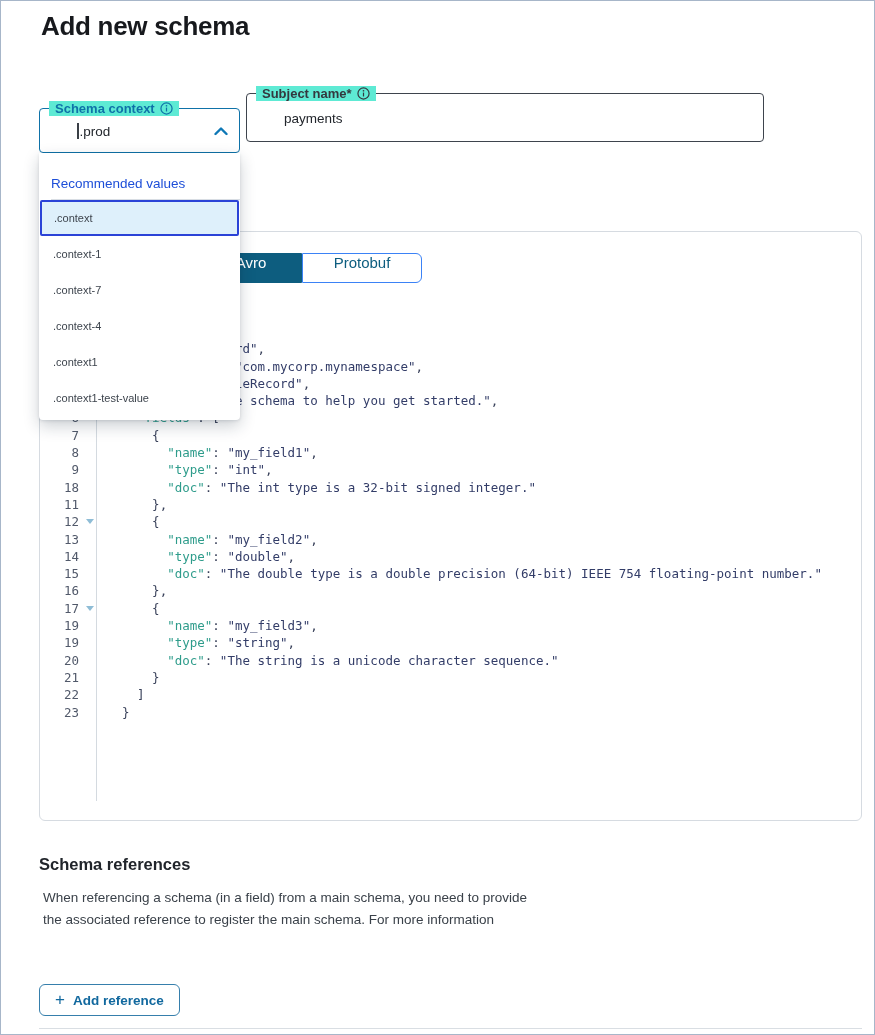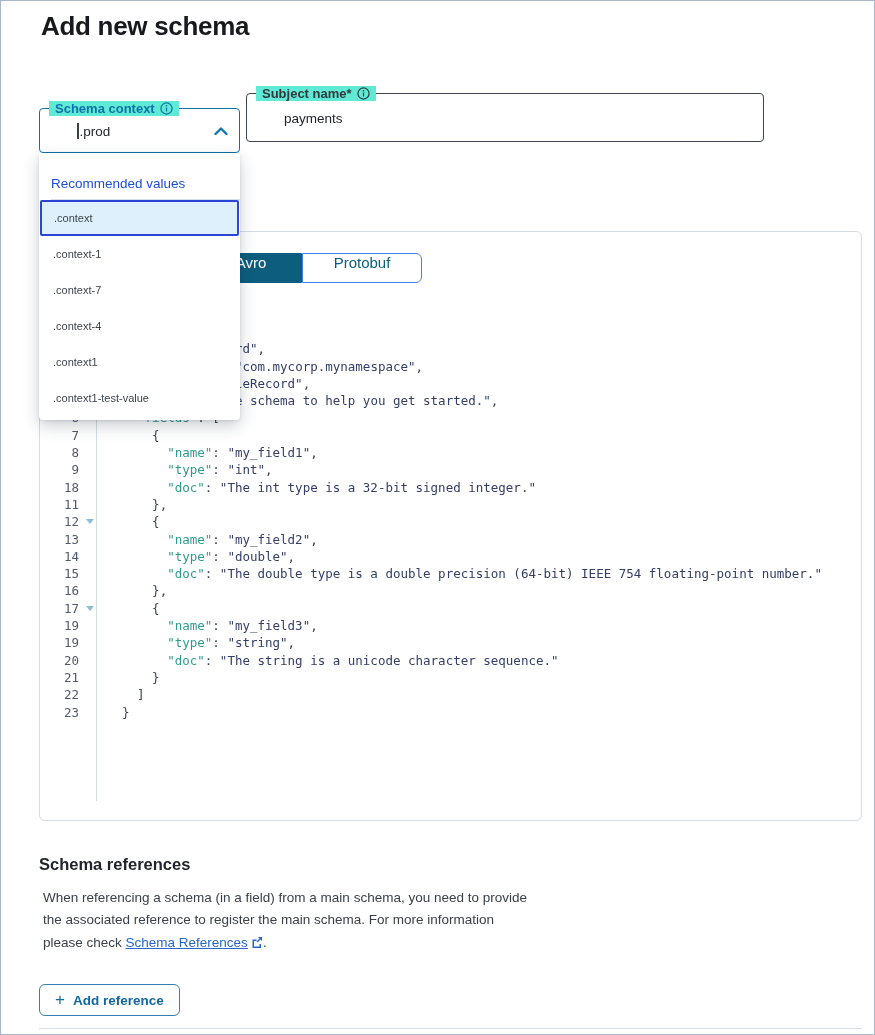--- a/index.html
+++ b/index.html
@@ -179,26 +179,20 @@
         <div class="dd-item">.context-4</div>
         <div class="dd-item">.context1</div>
         <div class="dd-item">.context1-test-value</div>
       </div>
   </div>
 
   <h2 class="ref-heading">Schema references</h2>
   <div class="ref-para">
     <div>When referencing a schema (in a field) from a main schema, you need to provide</div>
     <div>the associated reference to register the main schema. For more information</div>
-    <div>
-      <span>please check </span><span class="ref-link">Schema References</span><svg class="ext-icon" width="12" height="12" viewBox="0 0 12 12">
-        <path d="M1.5 3.5 h4 v1.5 h-2.5 v5.5 h5.5 v-2.5 h1.5 v4 h-8.5 z" fill="#2667c9"></path>
-        <path d="M7 1 h4 v4 l-1.5 -1.5 l-3 3 l-1 -1 l3 -3 z" fill="#2667c9"></path>
-      </svg><span>.</span>
-    </div>
   </div>
 
   <button class="add-ref-btn">
     <span class="plus">+</span>
     <span>Add reference</span>
   </button>
 
   <div class="bottom-divider"></div>
 
 </div>

